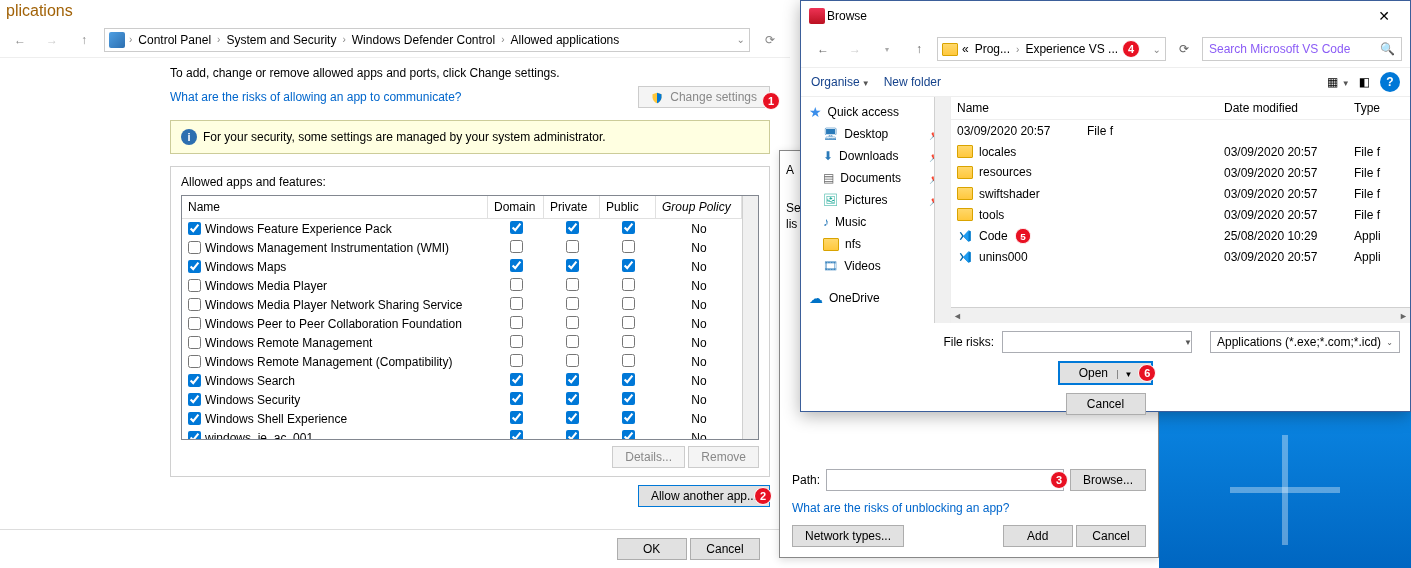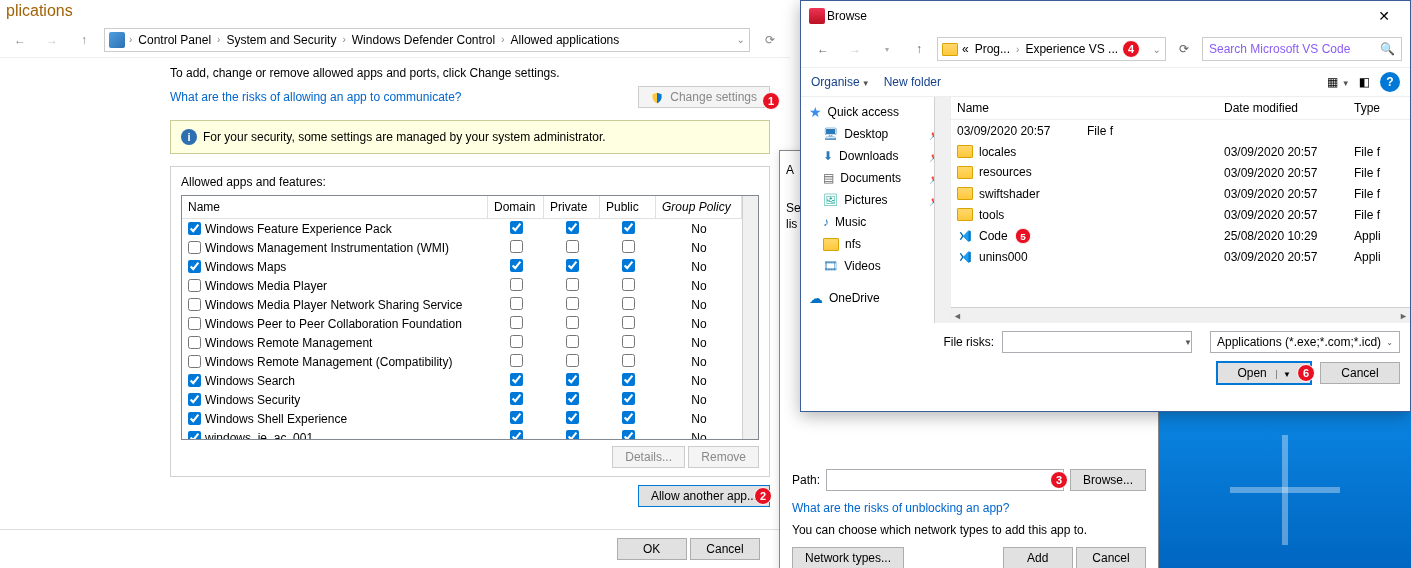--- a/index.html
+++ b/index.html
@@ -294,21 +294,20 @@
 
   <div class="pathrow">
     <span>Path:</span>
     <input class="path-input" style="">
     <span style="position:relative;">
       <span class="btn">Browse...</span>
       <span class="circ" style="left:-20px; top:2px;">3</span>
     </span>
   </div>
   <div style="margin-top:10px;"><a class="link">What are the risks of unblocking an app?</a></div>
-  <div style="margin-top:8px;">You can choose which network types to add this app to.</div>
   <div class="addapp-bottom">
     <span class="btn">Network types...</span>
     <div>
       <span class="btn">Add</span>
       <span class="btn">Cancel</span>
     </div>
   </div>
 </div>
 
 <div class="browse">
@@ -482,21 +481,21 @@
   <div class="footer">
     <div class="fn-row">
       <span>File risks:</span>
       <input class="fn-input" style="">
         <span style="font-size:8px;color:#555;margin-left:-16px;margin-right:10px;">▼</span>
       <div class="filter-sel">
         <span>Applications (*.exe;*.com;*.icd)</span>
         <span class="dd-ar">⌄</span>
       </div>
     </div>
-    <div class="fn-row" style="margin-top:8px;">
+    <div class="fn-row" style="margin-top:8px;flex-direction:column;">
       <span style="position:relative;">
         <span class="btn-primary">
           <span>Open</span>
           <span style="margin-left:6px;border-left:1px solid #888;padding-left:6px;font-size:8px;">▼</span>
         </span>
         <span class="circ" style="right:-3px; top:3px;">6</span>
       </span>
       <span class="btn" style="min-width:80px;">Cancel</span>
     </div>
   </div>

